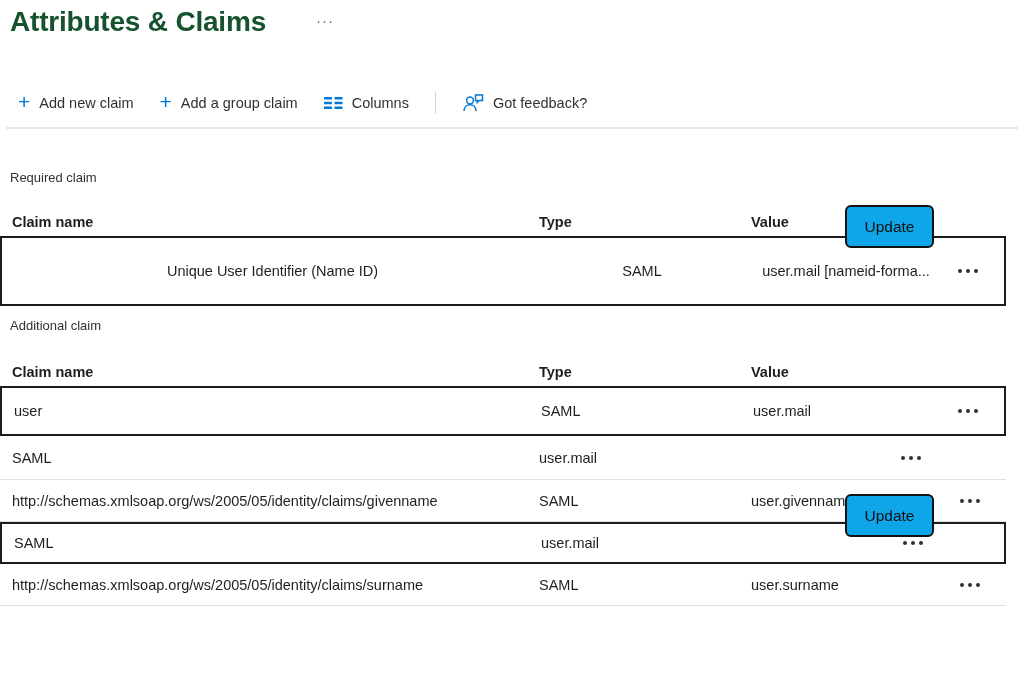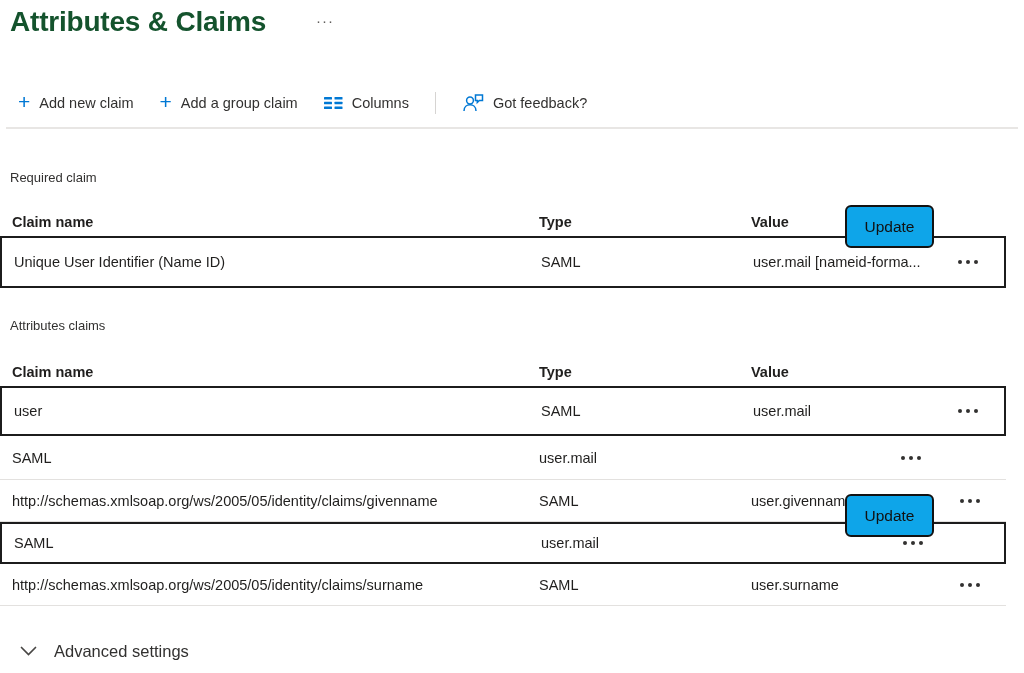--- a/index.html
+++ b/index.html
@@ -24,21 +24,21 @@
   .h-additional { top:318px; }
 
   
   .tbl { position:absolute; left:0; width:1006px; }
   .tbl-required { top:208px; }
   .tbl-additional { top:358px; }
   .row { display:grid; grid-template-columns:527px 212px 196px 1fr; align-items:center; padding-left:12px; }
   .hdr { height:28px; font-weight:700; font-size:14px; color:#201f1e; }
   .cell { overflow:hidden; white-space:nowrap; text-overflow:clip; font-size:14.5px; color:#201f1e; padding-right:10px; }
   .data-row { background:#fff; }
-  .r-tall { height:52px; }
+  .r-tall { height:70px;text-align:center; }
   .r-std { height:42px; }
   .r-box { border:2px solid #1c1c1c; }
   .r-line { border-bottom:1px solid #e3e1df; }
   .row-email { height:50px; }
   .row-2 { height:44px; }
   .menu-cell { display:flex; justify-content:flex-end; padding-right:26px; cursor:pointer; }
   .dots { display:flex; gap:4px; align-items:center; }
   .dots i { width:4px; height:4px; border-radius:50%; background:#323130; display:block; }
 
   
@@ -117,21 +117,21 @@
       <div class="menu-cell">
         <span class="dots">
             <i></i>
             <i></i>
             <i></i>
           </span>
       </div>
     </div>
   </div>
 
-  <div class="section-heading h-additional">Attributes claims</div>
+  <div class="section-heading h-additional">Additional claim</div>
 
   <div class="tbl tbl-additional">
     <div class="row hdr">
       <div class="cell">Claim name</div>
       <div class="cell">Type</div>
       <div class="cell">Value</div>
       <div class="cell"></div>
     </div>
 
     <div class="row data-row row-email r-box">
@@ -194,22 +194,14 @@
             <i></i>
             <i></i>
           </span>
       </div>
     </div>
   </div>
 
   <div class="callout co-1">Update</div>
   <div class="callout co-3">Update</div>
 
-  <div class="advanced">
-    <span>
-      <svg width="17" height="11" viewBox="0 0 17 11" fill="none" stroke="#484644" stroke-width="1.7" stroke-linecap="round">
-        <polyline points="1.5,1.5 8.5,8.5 15.5,1.5"></polyline>
-      </svg>
-    </span>
-    <span class="label">Advanced settings</span>
-  </div>
 
 </div>
 
 </body></html>

